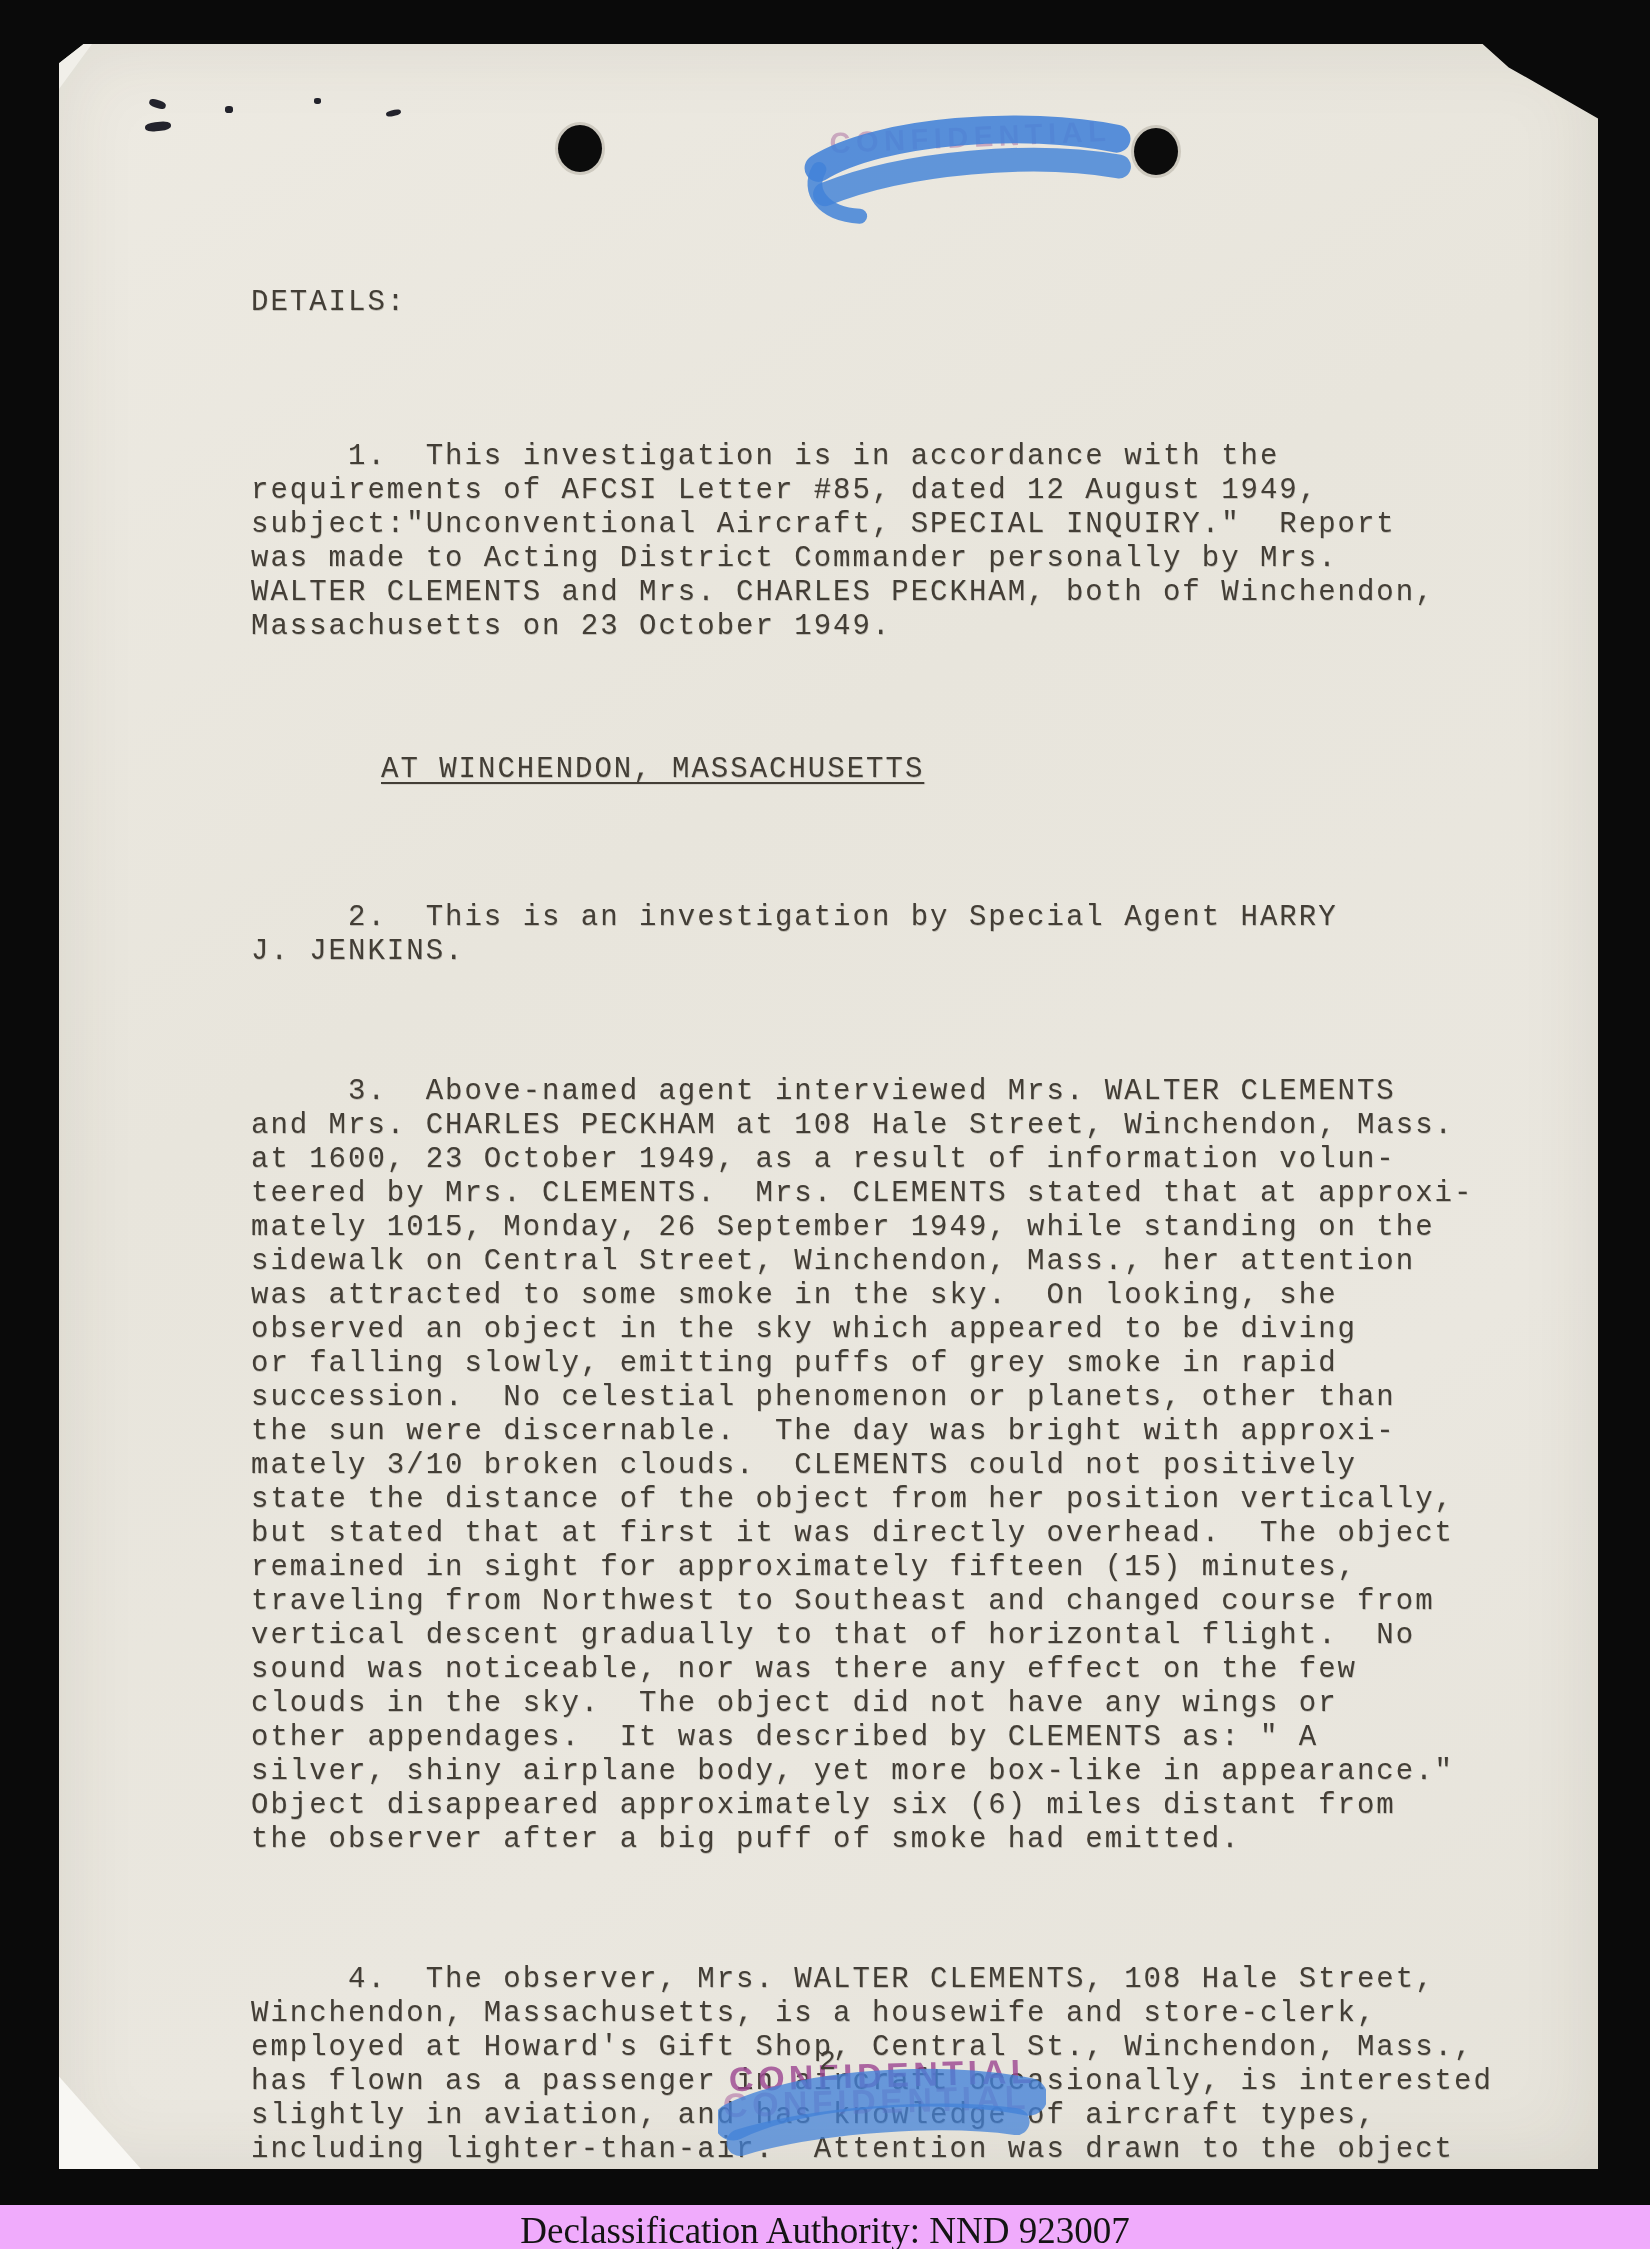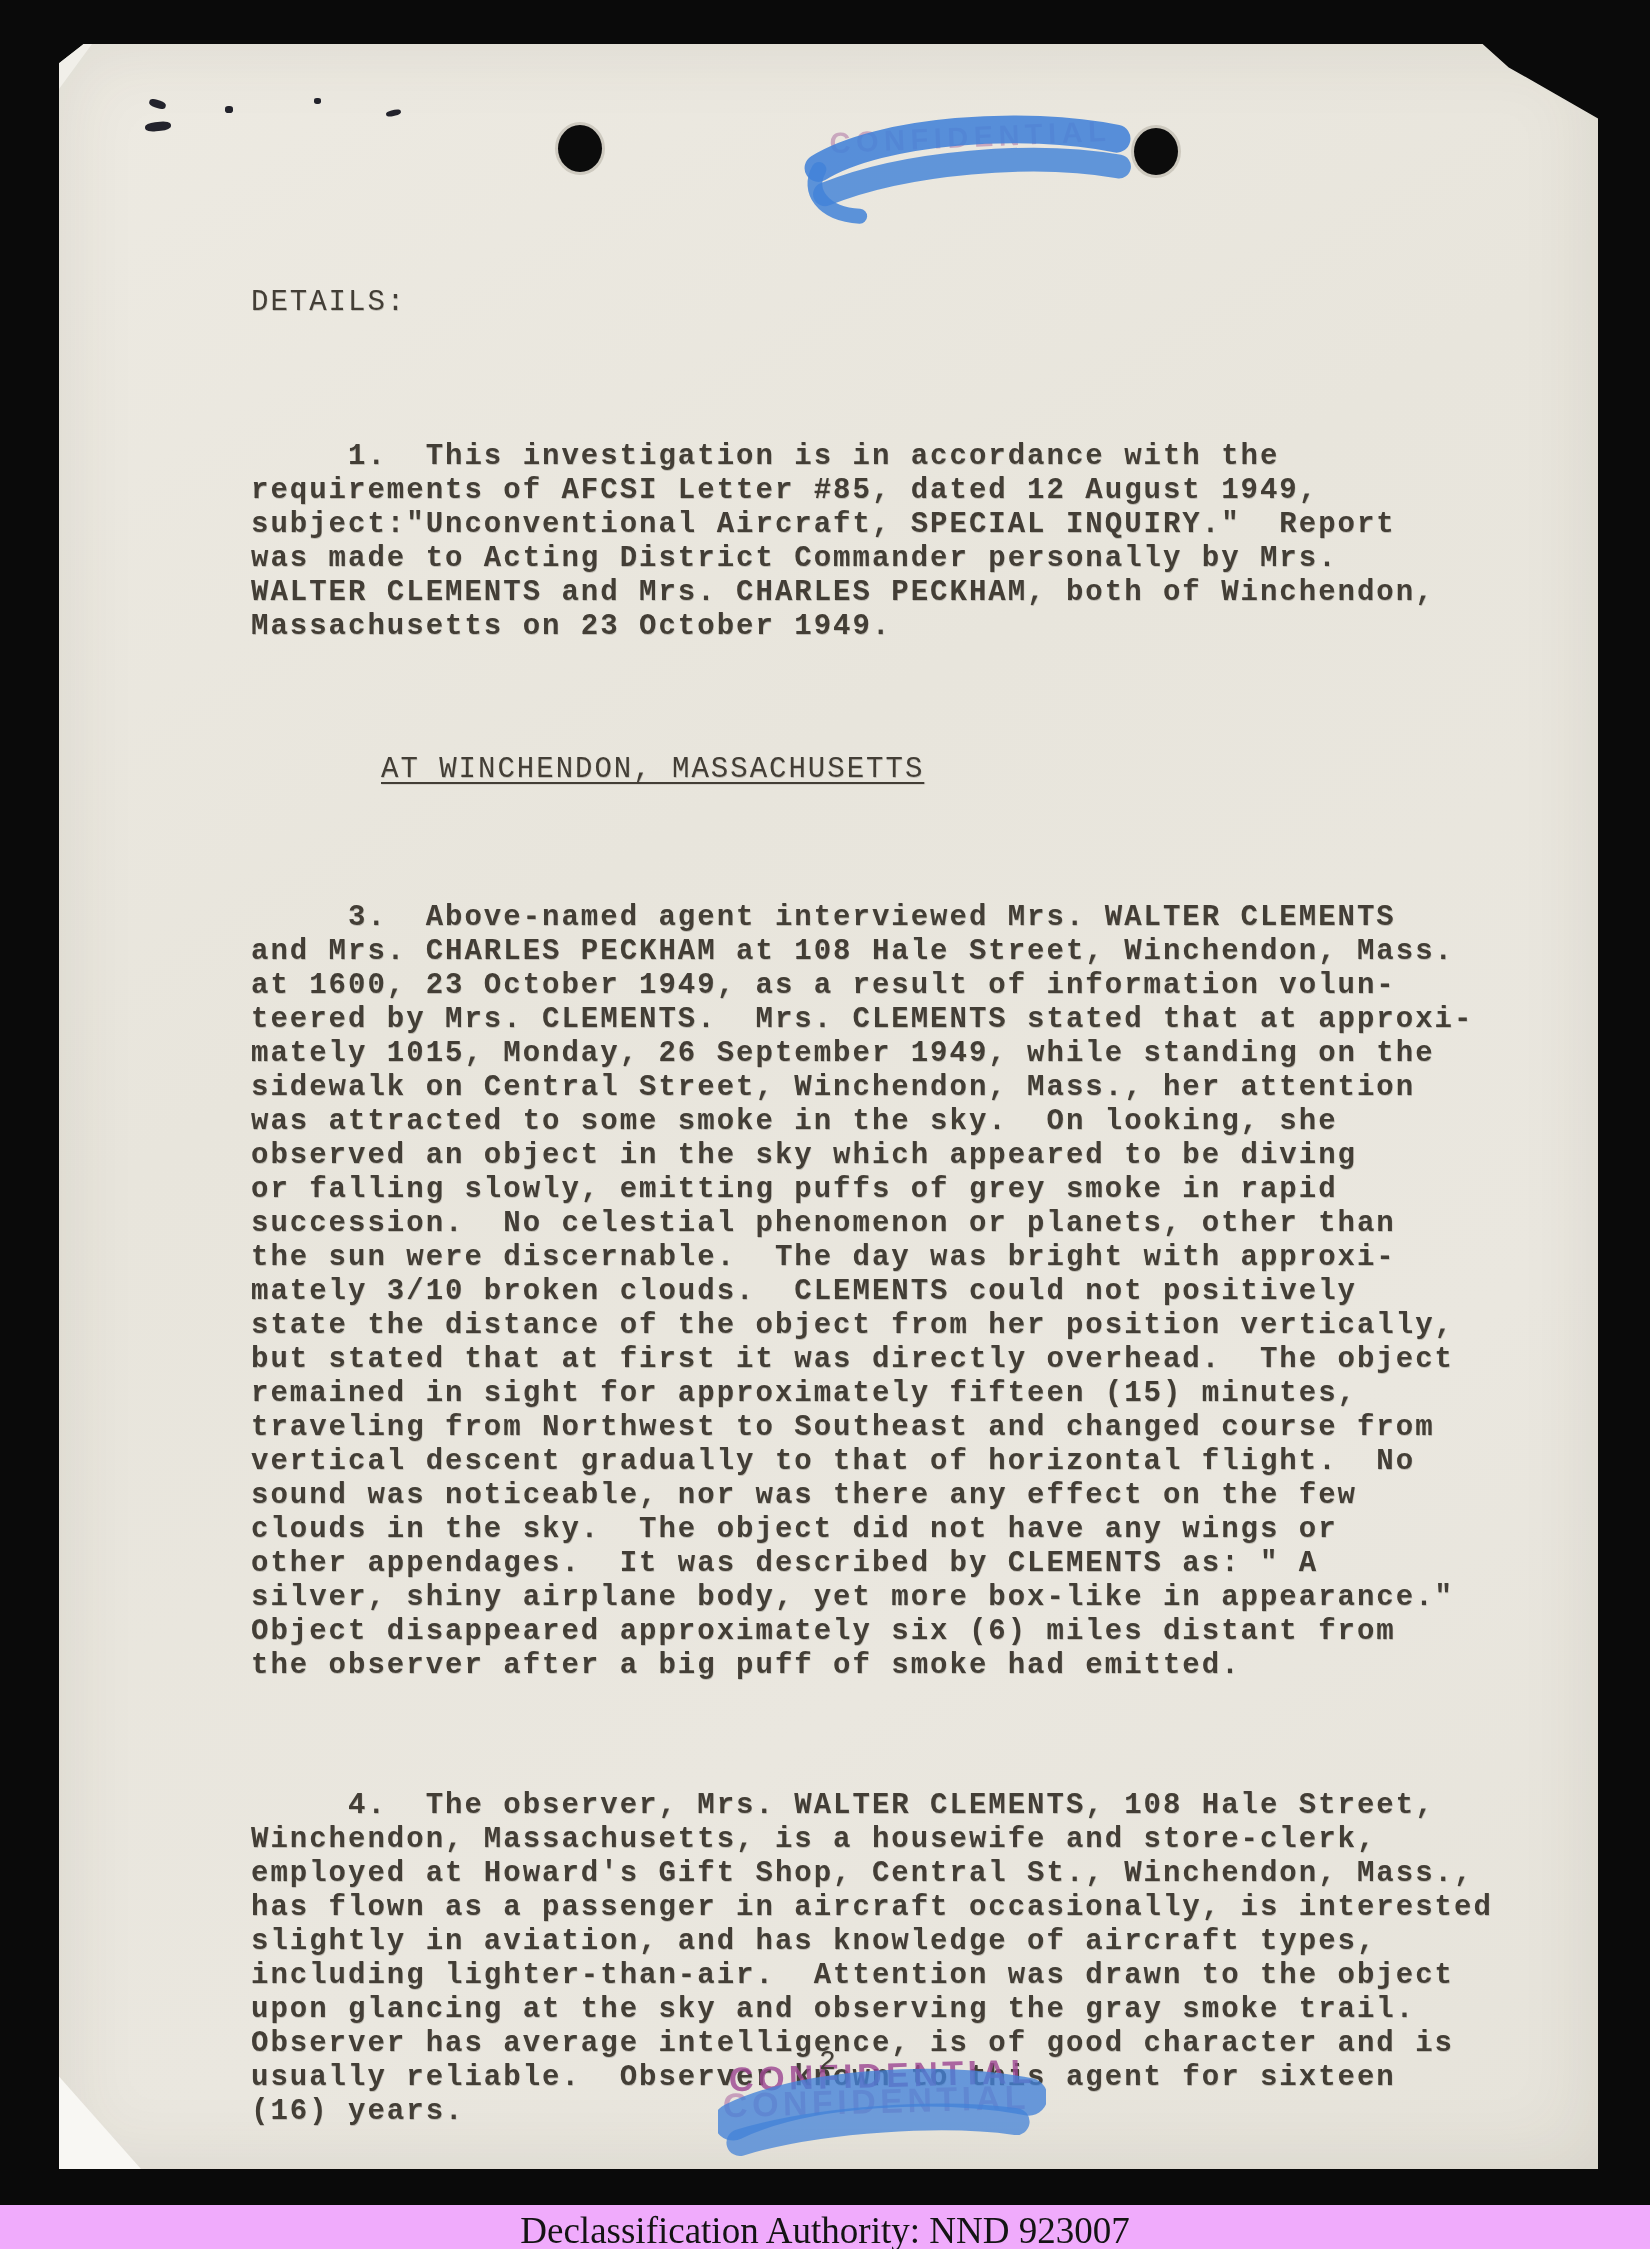--- a/index.html
+++ b/index.html
@@ -37,21 +37,21 @@
     letter-spacing: 2px;
     color: #433e36;
     white-space: pre;
     text-shadow: 0.5px 0.5px 0 rgba(67,62,54,0.25);
   }
   .doc-heading {
     text-decoration-thickness: 2px;
     text-underline-offset: 5px;
     margin-bottom: 52px;
   }
-  .para { margin-bottom: 38px; font-weight: bold; }
+  .para { margin-bottom: 38px; }
   .section-heading {
     margin: 3px 0 46px 130px;
   }
   .section-heading span {
     text-decoration: underline;
     text-decoration-thickness: 2px;
     text-underline-offset: 5px;
   }
 
   
@@ -196,20 +196,22 @@
 
   <div class="typed">
     <div class="doc-heading">DETAILS:</div>
     <div class="para">     1.  This investigation is in accordance with the
 requirements of AFCSI Letter #85, dated 12 August 1949,
 subject:"Unconventional Aircraft, SPECIAL INQUIRY."  Report
 was made to Acting District Commander personally by Mrs.
 WALTER CLEMENTS and Mrs. CHARLES PECKHAM, both of Winchendon,
 Massachusetts on 23 October 1949.</div>
     <div class="section-heading"><span>AT WINCHENDON, MASSACHUSETTS</span></div>
+    <div class="para">     2.  This is an investigation by Special Agent HARRY
+J. JENKINS.</div>
     <div class="para">     3.  Above-named agent interviewed Mrs. WALTER CLEMENTS
 and Mrs. CHARLES PECKHAM at 108 Hale Street, Winchendon, Mass.
 at 1600, 23 October 1949, as a result of information volun-
 teered by Mrs. CLEMENTS.  Mrs. CLEMENTS stated that at approxi-
 mately 1015, Monday, 26 September 1949, while standing on the
 sidewalk on Central Street, Winchendon, Mass., her attention
 was attracted to some smoke in the sky.  On looking, she
 observed an object in the sky which appeared to be diving
 or falling slowly, emitting puffs of grey smoke in rapid
 succession.  No celestial phenomenon or planets, other than

